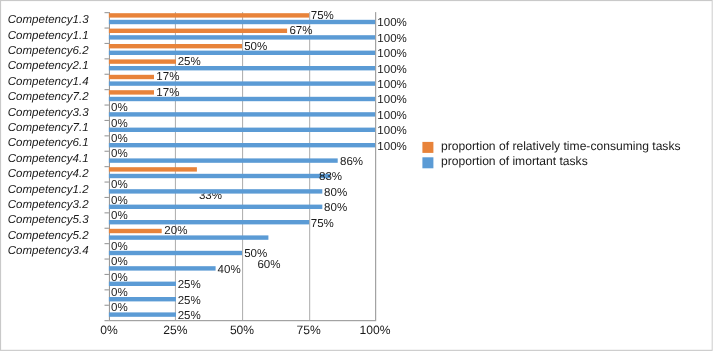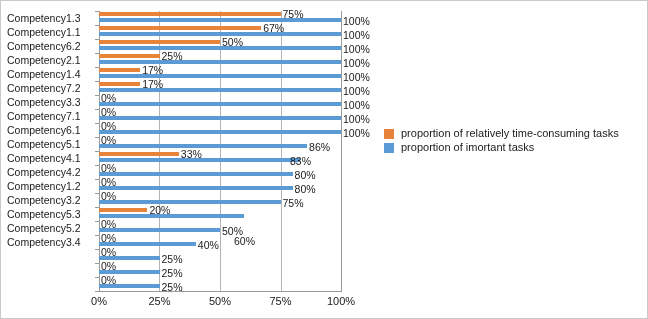--- a/index.html
+++ b/index.html
@@ -71,20 +71,21 @@
   .label-orange { top: -2px; }
   .label-blue   { top: 5px; }
 
   
   #cat-labels {
     position: absolute;
     left: 6px;
     top: 10px;
     width: 88px;
     height: 280px;
+    font-style: italic;
   }
   .cat-label {
     height: 14px;
     line-height: 14px;
     font-size: 10.5px;
     color: #1a1a1a;
     white-space: nowrap;
     text-align: left;
   }
 
@@ -156,21 +157,20 @@
   <div id="cat-labels">
       <div class="cat-label">Competency1.3</div>
       <div class="cat-label">Competency1.1</div>
       <div class="cat-label">Competency6.2</div>
       <div class="cat-label">Competency2.1</div>
       <div class="cat-label">Competency1.4</div>
       <div class="cat-label">Competency7.2</div>
       <div class="cat-label">Competency3.3</div>
       <div class="cat-label">Competency7.1</div>
       <div class="cat-label">Competency6.1</div>
-      <div class="cat-label">Competency5.1</div>
       <div class="cat-label">Competency4.1</div>
       <div class="cat-label">Competency4.2</div>
       <div class="cat-label">Competency1.2</div>
       <div class="cat-label">Competency3.2</div>
       <div class="cat-label">Competency5.3</div>
       <div class="cat-label">Competency5.2</div>
       <div class="cat-label">Competency3.4</div>
     </div>
 
   <div id="tickmarks">
@@ -260,21 +260,21 @@
         </div>
         <div class="row">
           <div class="bar bar-orange" style="width: 0px; background: rgb(232, 131, 58);"></div>
           <div class="bar bar-blue" style="width: 208.12px; background: rgb(91, 155, 213);"></div>
           <div class="bar-label label-orange" style="left: 2px;">0%</div>
           <div class="bar-label label-blue" style="left: 210.12px;">86%</div>
         </div>
         <div class="row">
           <div class="bar bar-orange" style="width: 79.86px; background: rgb(232, 131, 58);"></div>
           <div class="bar bar-blue" style="width: 200.86px; background: rgb(91, 155, 213);"></div>
-          <div class="bar-label label-orange" style="left: 81.86px;">33%</div>
+          <div class="bar-label label-orange" style="left: 81.86px; margin-top: 24px;">33%</div>
           <div class="bar-label label-blue" style="left: 191px;">83%</div>
         </div>
         <div class="row">
           <div class="bar bar-orange" style="width: 0px; background: rgb(232, 131, 58);"></div>
           <div class="bar bar-blue" style="width: 193.6px; background: rgb(91, 155, 213);"></div>
           <div class="bar-label label-orange" style="left: 2px;">0%</div>
           <div class="bar-label label-blue" style="left: 195.6px;">80%</div>
         </div>
         <div class="row">
           <div class="bar bar-orange" style="width: 0px; background: rgb(232, 131, 58);"></div>

